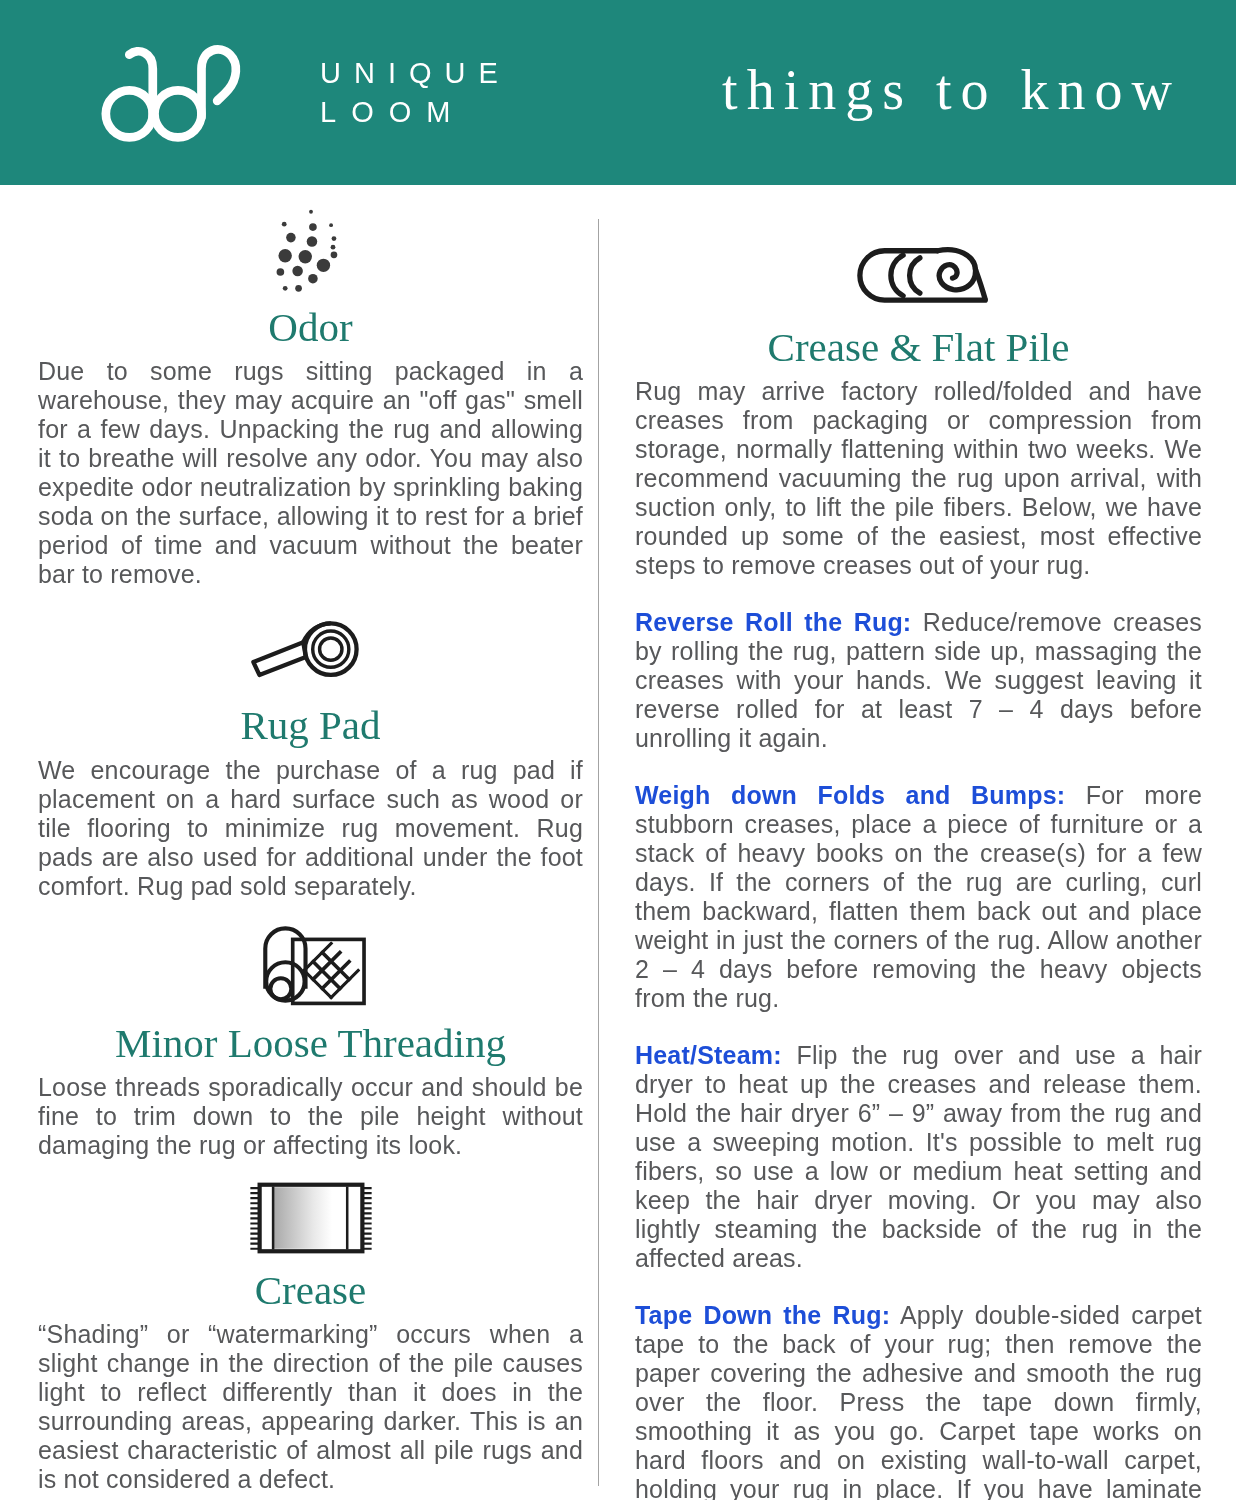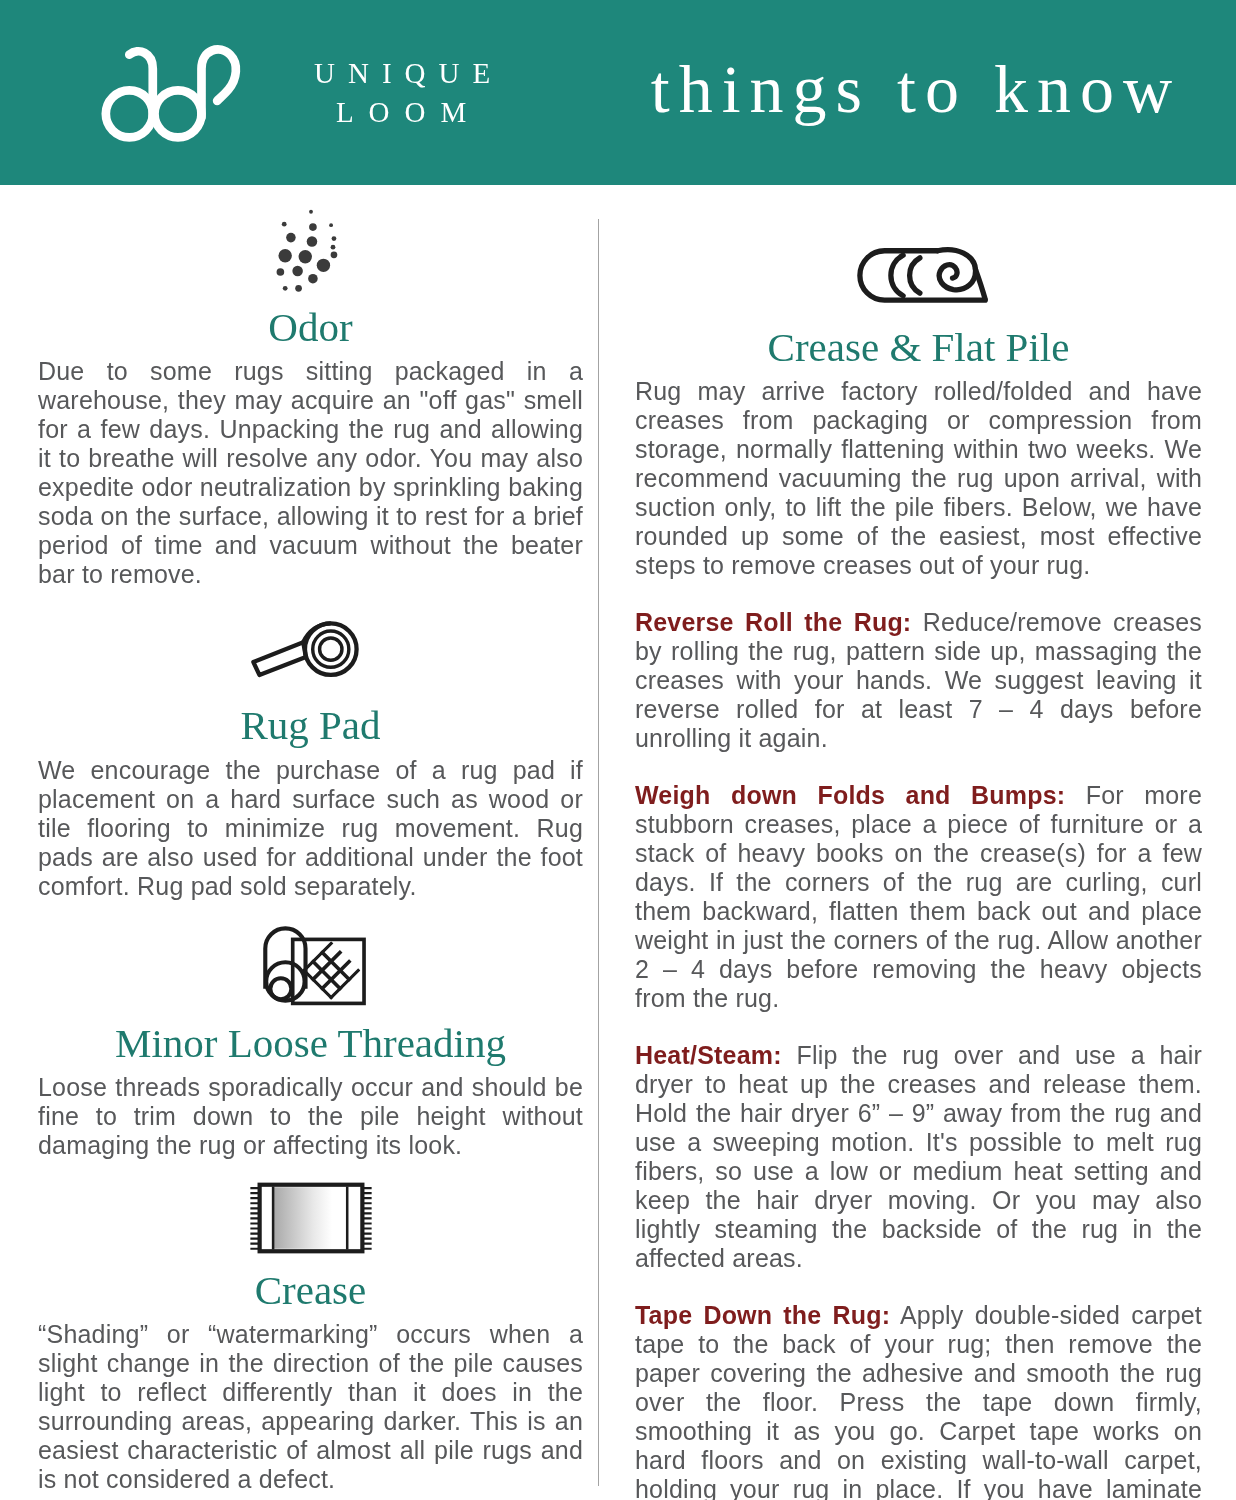--- a/index.html
+++ b/index.html
@@ -8,45 +8,45 @@
     width:1236px; height:1500px; margin:0 auto; background:#ffffff;
     font-family:"Liberation Sans", sans-serif; overflow:hidden; position:relative;
   }
   
   .header {
     height:185px; background:#1e877b; display:flex; align-items:center;
     padding:0 55px 0 98px;
   }
   .brand { display:flex; align-items:center; }
   .brand svg { display:block; }
-  .brand-text { margin-left:16px; color:#ffffff;font-family:Liberation Serif, serif; }
+  .brand-text { margin-left:22px; color:#ffffff; }
   .brand-line { display:block; font-size:29px; letter-spacing:13px; font-weight:400; line-height:1.32; }
-  .brand-line.l2 { text-align:center; letter-spacing:15px; }
+  .brand-line.l2 { text-align:left; letter-spacing:15px; }
   .page-title {
     margin-left:auto; color:#ffffff; font-family:"Liberation Serif", serif;
-    font-weight:400; font-size:68px; letter-spacing:9px; white-space:nowrap;
+    font-weight:400; font-size:56px; letter-spacing:9px; white-space:nowrap;
     padding-bottom:6px;
   }
   
   .main { display:flex; padding:22px 34px 0 38px; height:1315px;justify-content:flex-end; }
   .col { color:#57585a; }
   .col-left  { width:545px; }
   .divider   { width:1px; background:#a3a3a3; margin:12px 0 14px 15px; }
   .col-right { flex:1; padding-left:36px; }
 
   .icon-wrap { text-align:center; }
   h2 {
     font-family:"Liberation Serif", serif; font-weight:400; text-align:center;
     color:#1f7a6e; font-size:41px; line-height:1.08; margin:6px 0 8px;
   }
   p.body {
     font-size:25px; line-height:29px; text-align:justify; color:#57585a;
     letter-spacing:0.2px;
   }
-  p.body strong { color:#7f1d1d; font-weight:700; }
+  p.body strong { color:#1d4ed8; font-weight:700; }
   .section { margin-bottom:18px; }
   .tip { margin-top:28px; }
   .mt-icon { margin-top:36px; }
   svg .ln { stroke:#1c1c1c; fill:none; }
 </style>
 </head>
 <body>
 
 <div class="page">
 

